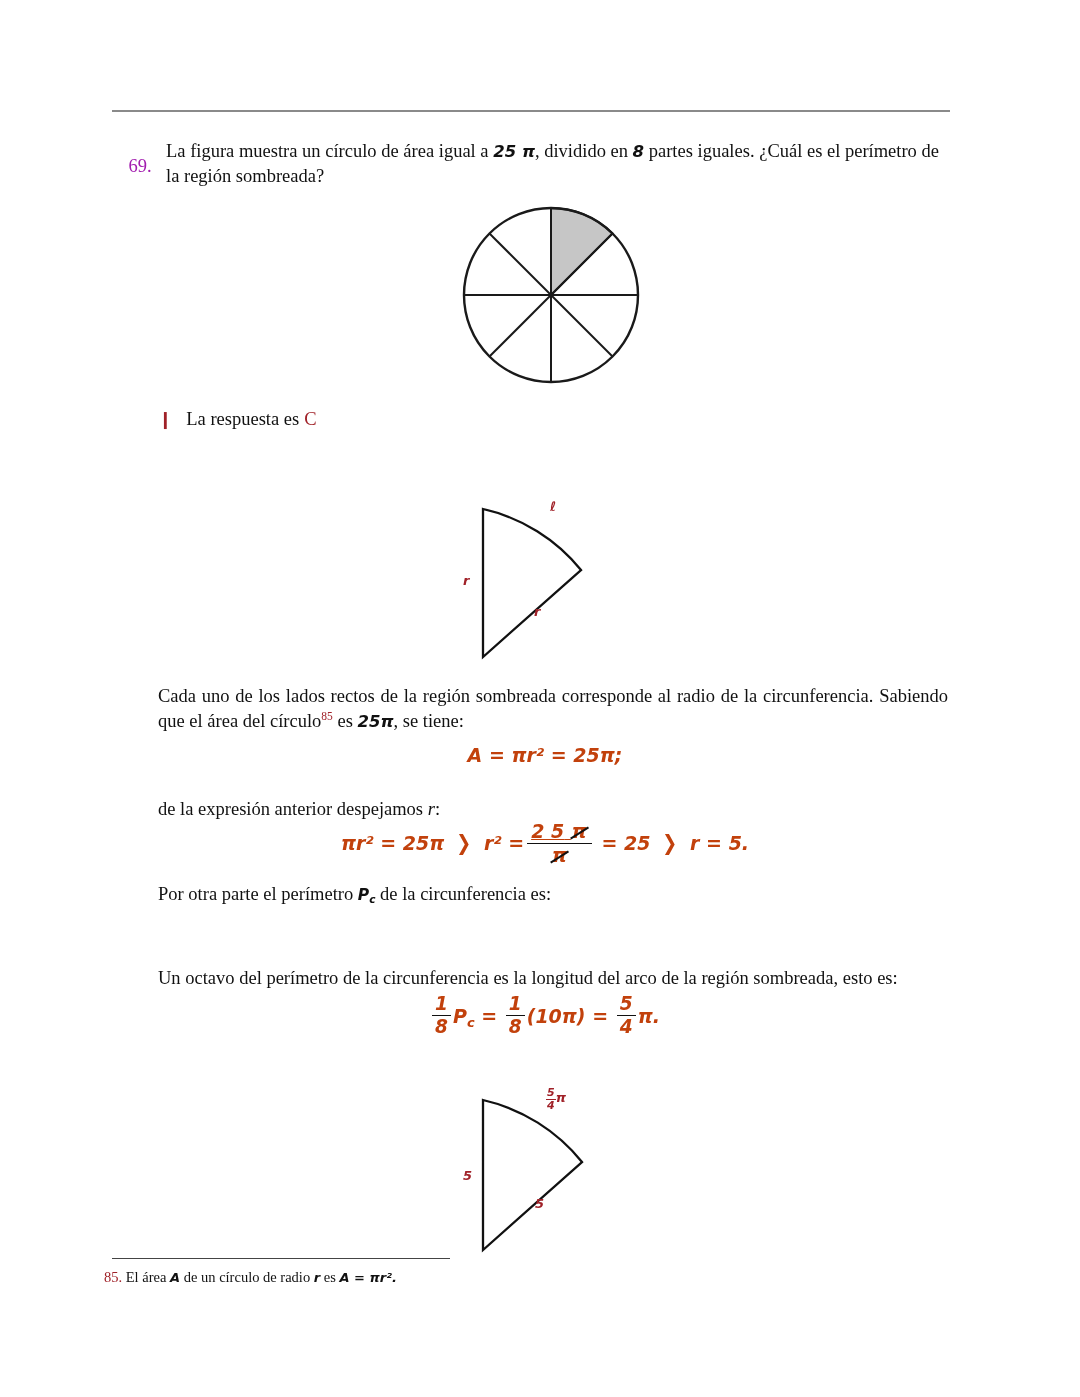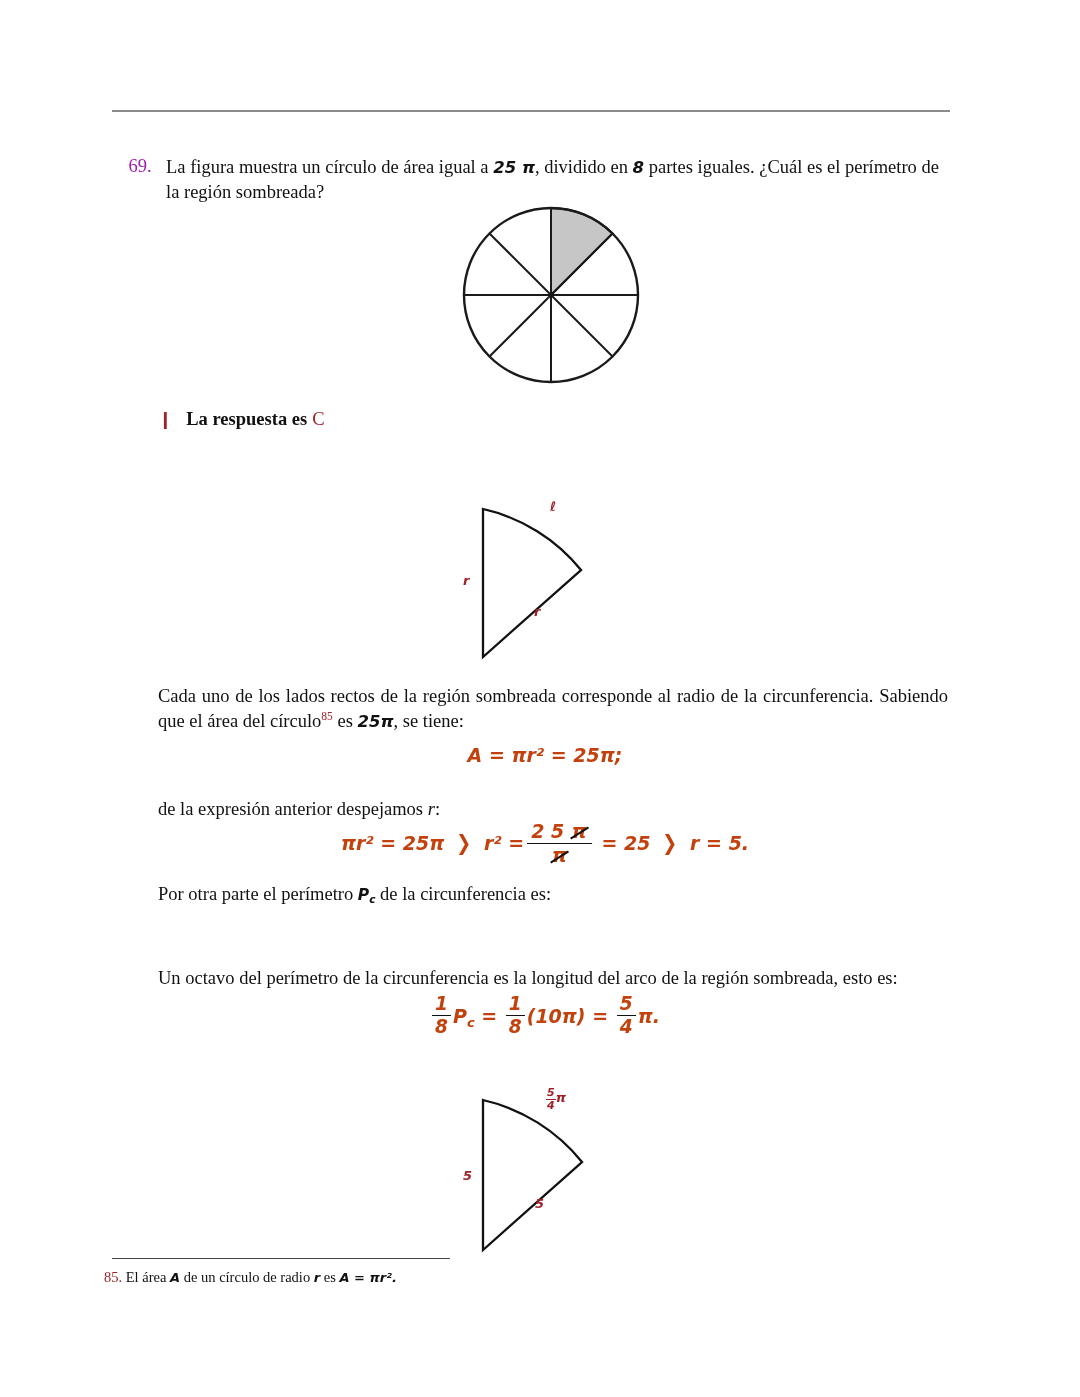--- a/index.html
+++ b/index.html
@@ -68,21 +68,20 @@
     text-align: center;
     font-size: 18.5px;
     color: #a21caf;
   }
   .q-text {
     margin-left: 44px;
     font-size: 18.5px;
     line-height: 1.33;
     text-align: left;
     color: #111;
-    margin-top: 16px;
   }
   .mi { font-style: italic; font-weight: bold; font-family: "DejaVu Sans", sans-serif; font-size: 16.5px; }
   .mi-r { font-style: italic; font-family: "Liberation Serif", serif; }
 
   
   .fig-circle {
     position: absolute;
     left: 440px;
     top: 190px;
     width: 230px;
@@ -129,21 +128,21 @@
     left: 158px;
     top: 409px;
     font-size: 18.5px;
   }
   .answer-marker {
     color: #a02128;
     font-family: "DejaVu Sans", sans-serif;
     font-size: 17px;
     margin-right: 14px;
   }
-  .answer-text { color: #111; font-weight: bold; }
+  .answer-text { color: #111; }
   .answer-choice {
     color: #a02128;
     font-family: "Liberation Serif", serif;
     margin-left: 5px;
   }
 
   
   .para {
     position: absolute;
     font-size: 18.5px;
@@ -194,20 +193,21 @@
   }
 
   .frac {
     display: inline-block;
     vertical-align: middle;
     text-align: center;
     line-height: 1.12;
     margin: 0 3px;
     position: relative;
     top: -1px;
+    text-decoration: underline;
   }
   .frac .num {
     display: block;
     padding: 0 4px 1px 4px;
     border-bottom: 1.6px solid #111;
   }
   .frac .den {
     display: block;
     padding: 1px 4px 0 4px;
   }

